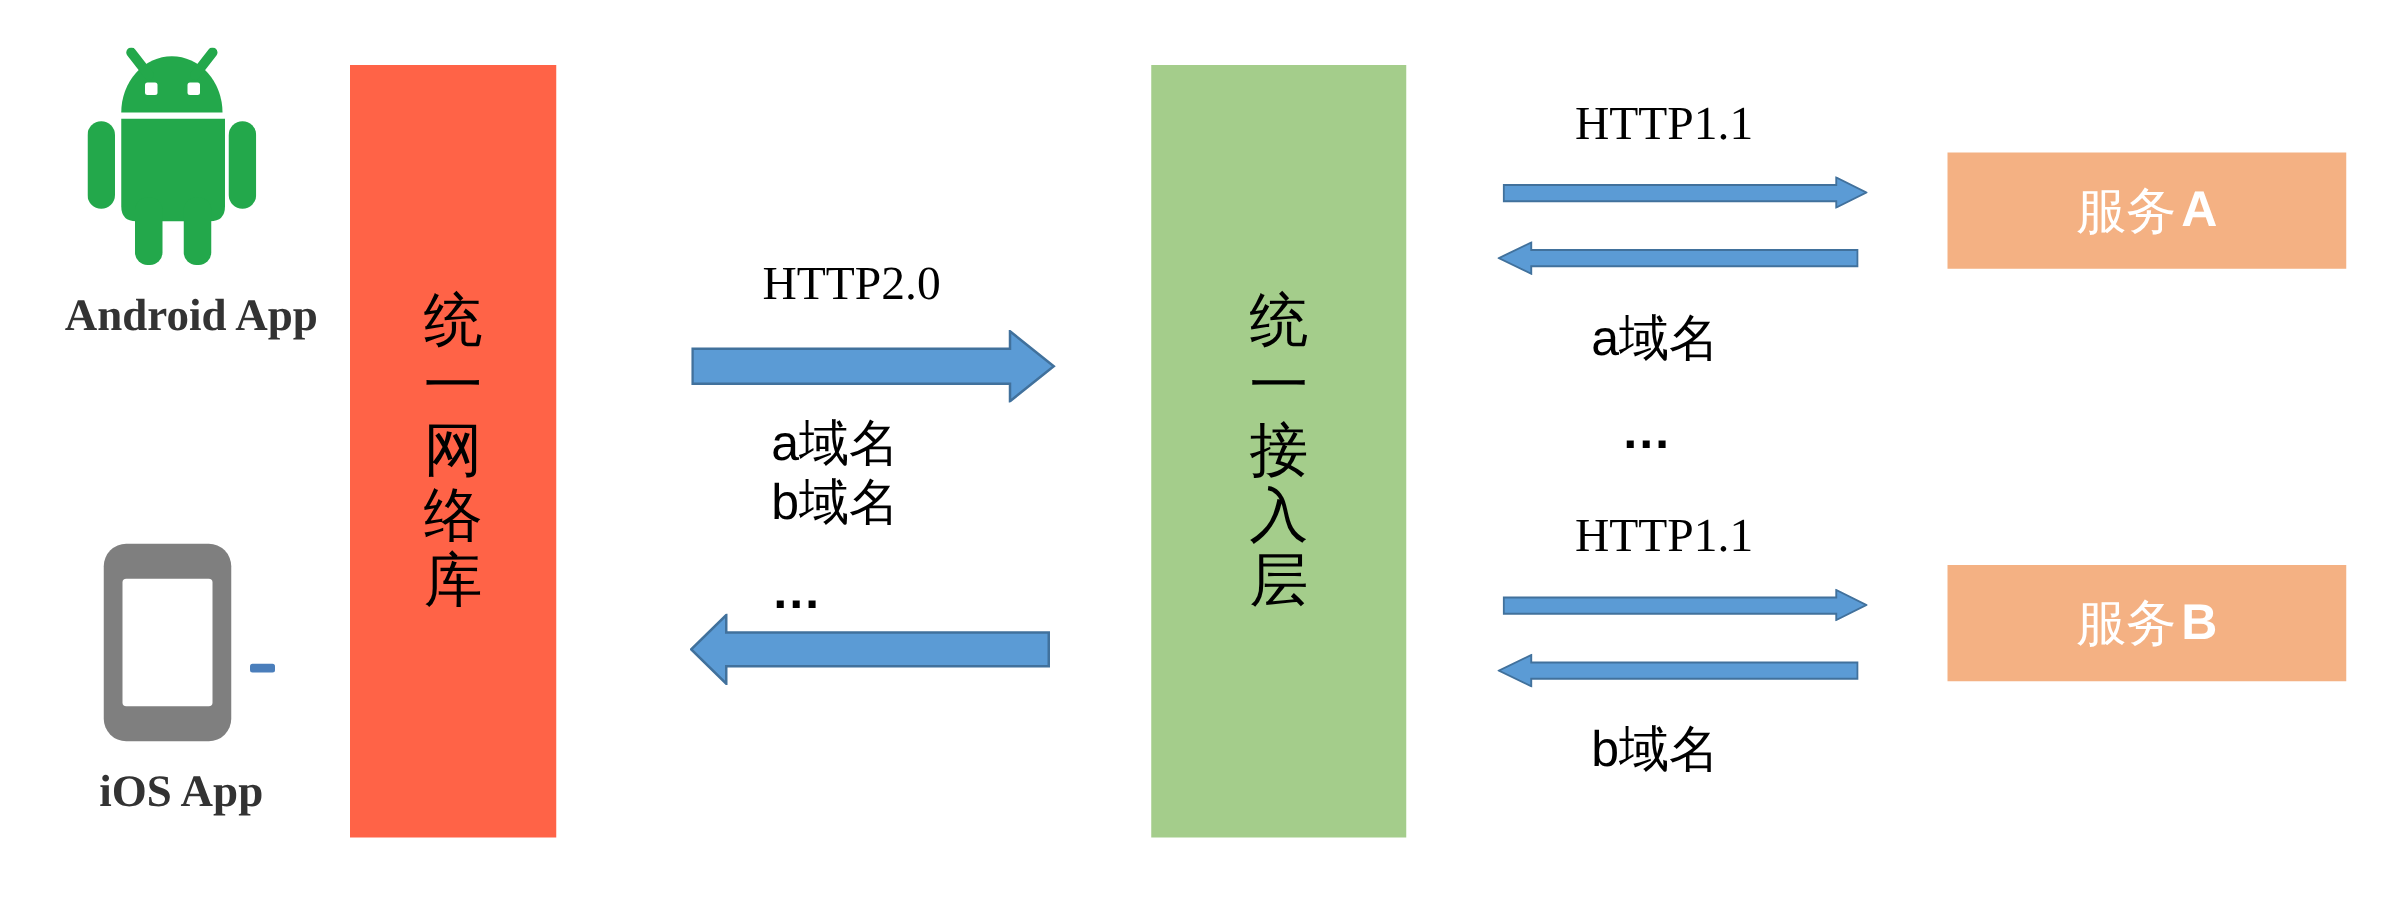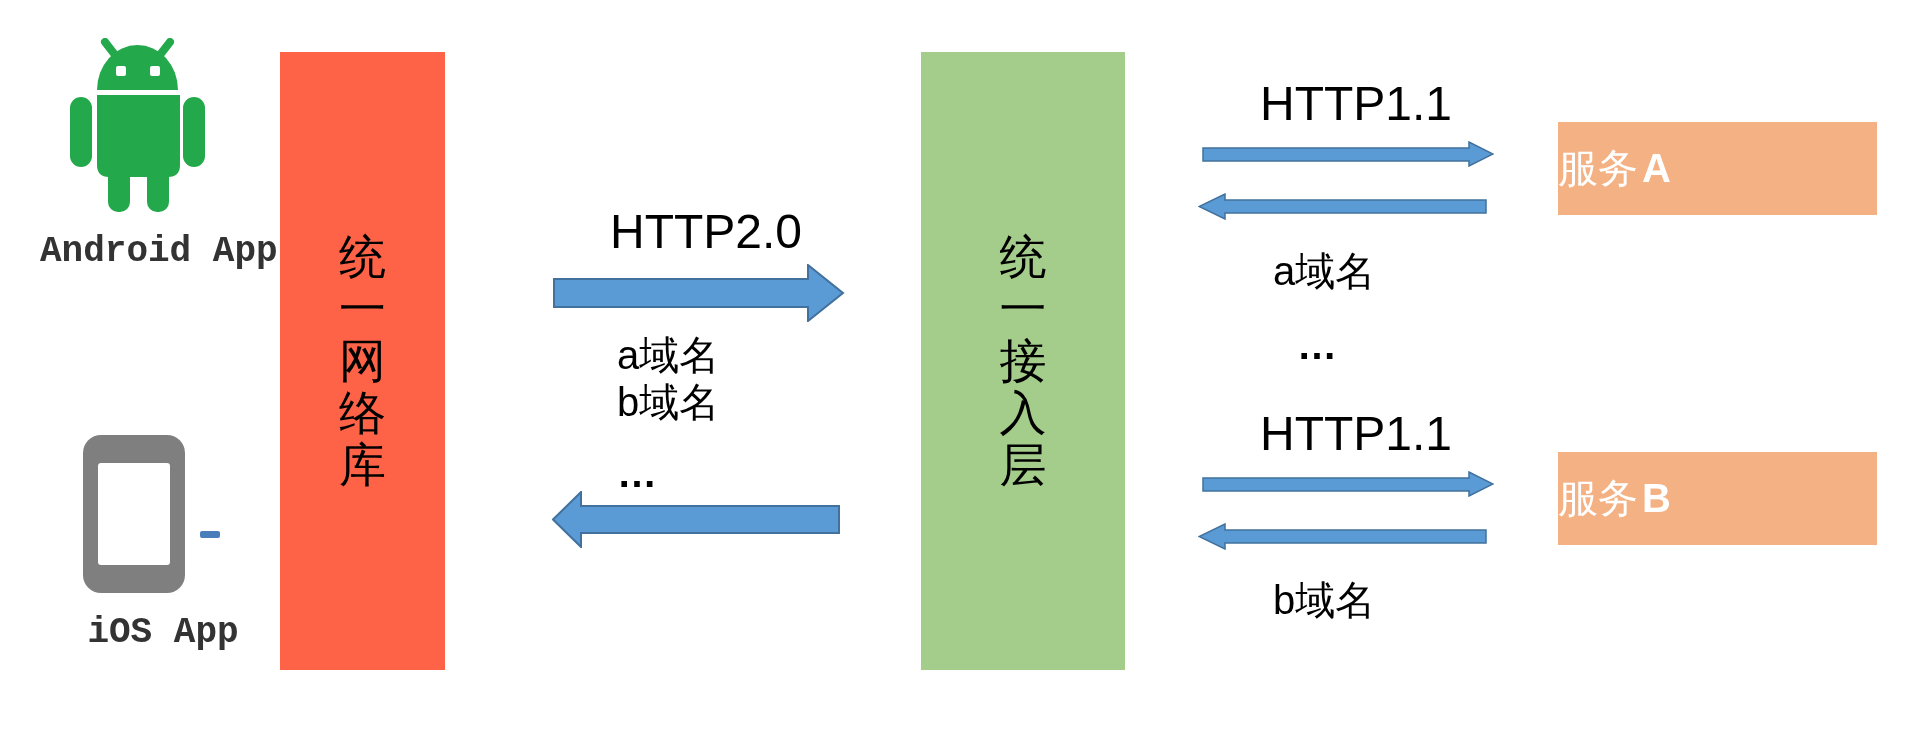--- a/index.html
+++ b/index.html
@@ -4,37 +4,37 @@
 <style>
   html,body{margin:0;padding:0;background:#fff;}
   .canvas{position:relative;width:1920px;height:735px;background:#ffffff;overflow:hidden;
           font-family:"Liberation Sans",sans-serif;}
   .abs{position:absolute;}
   
   .bar{position:absolute;display:flex;align-items:center;justify-content:center;}
   .bar-chars{font-family:"DejaVu Serif","Liberation Serif",serif;font-size:47px;line-height:52px;
              color:#000;text-align:center;}
   
-  .proto{position:absolute;font-size:48px;line-height:1;color:#000;white-space:nowrap;
-         font-family:Liberation Sans, sans-serif;text-align:right;}
+  .proto{position:absolute;font-size:38px;line-height:1;color:#000;white-space:nowrap;
+         font-family:Liberation Serif, serif;text-align:right;}
   
   .domain{position:absolute;font-size:40px;line-height:47px;color:#000;white-space:nowrap;
           font-family:"Liberation Sans","DejaVu Serif",serif;}
   .domain-list{position:absolute;font-size:40px;line-height:47px;color:#000;
                font-family:"Liberation Sans","DejaVu Serif",serif;}
   .dots{font-weight:bold;letter-spacing:2px;}
   .dots-line{margin-top:24px;}
   
   .client-label{position:absolute;text-align:center;font-weight:600;font-size:36px;color:#333;
-                font-family:Liberation Mono, monospace;white-space:nowrap;}
+                font-family:Liberation Serif, serif;white-space:nowrap;}
   .phone{position:absolute;border-radius:18px;}
   .phone-screen{position:absolute;left:15px;top:28px;width:72px;height:102px;background:#fff;border-radius:3px;}
   .dash{position:absolute;width:20px;height:7px;border-radius:2px;}
   
-  .service-box{position:absolute;width:319px;height:93px;display:flex;align-items:center;
+  .service-box{position:absolute;width:319px;height:93px;display:flex;align-items:center;justify-content:center;
                color:#fff;font-size:40px;}
   .service-name{font-family:"DejaVu Serif","Liberation Serif",serif;}
   .service-suffix{font-family:"Liberation Sans",sans-serif;font-weight:bold;margin-left:4px;}
 </style>
 </head>
 <body>
 
 <div class="canvas">
 
   <div>
@@ -53,21 +53,21 @@
       <rect x="80" y="28" width="10" height="10" rx="2" fill="#ffffff"></rect>
     </svg>
     <div class="client-label" style="left:40px;top:231px;width:226px">Android App</div>
   </div>
 
   <div>
     <div class="phone" style="left: 83px; top: 435px; width: 102px; height: 158px; background-color: rgb(127, 127, 127);">
       <div class="phone-screen"></div>
     </div>
     <div class="dash" style="left: 200px; top: 531px; background-color: rgb(74, 126, 187);"></div>
-    <div class="client-label" style="left:68px;top:612px;width:190px">iOS App</div>
+    <div class="client-label" style="left:50px;top:612px;width:190px">iOS App</div>
   </div>
 
   <div class="bar" style="left: 280px; top: 52px; width: 165px; height: 618px; background-color: rgb(255, 99, 71);">
     <div class="bar-chars">
         <div>统</div>
         <div>一</div>
         <div>网</div>
         <div>络</div>
         <div>库</div>
       </div>

